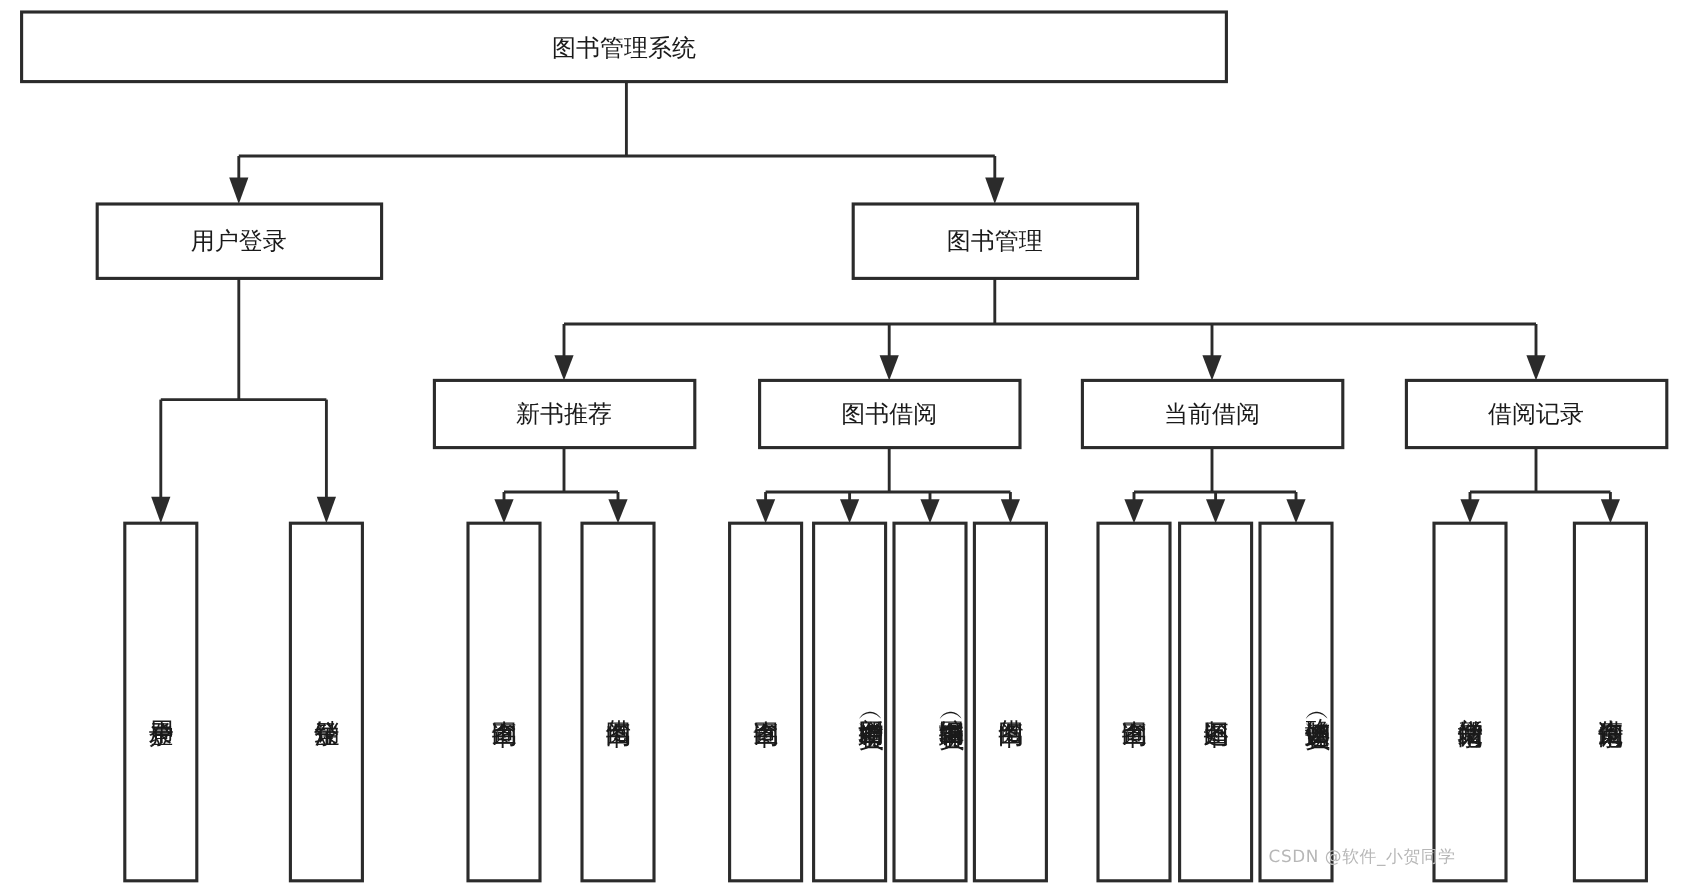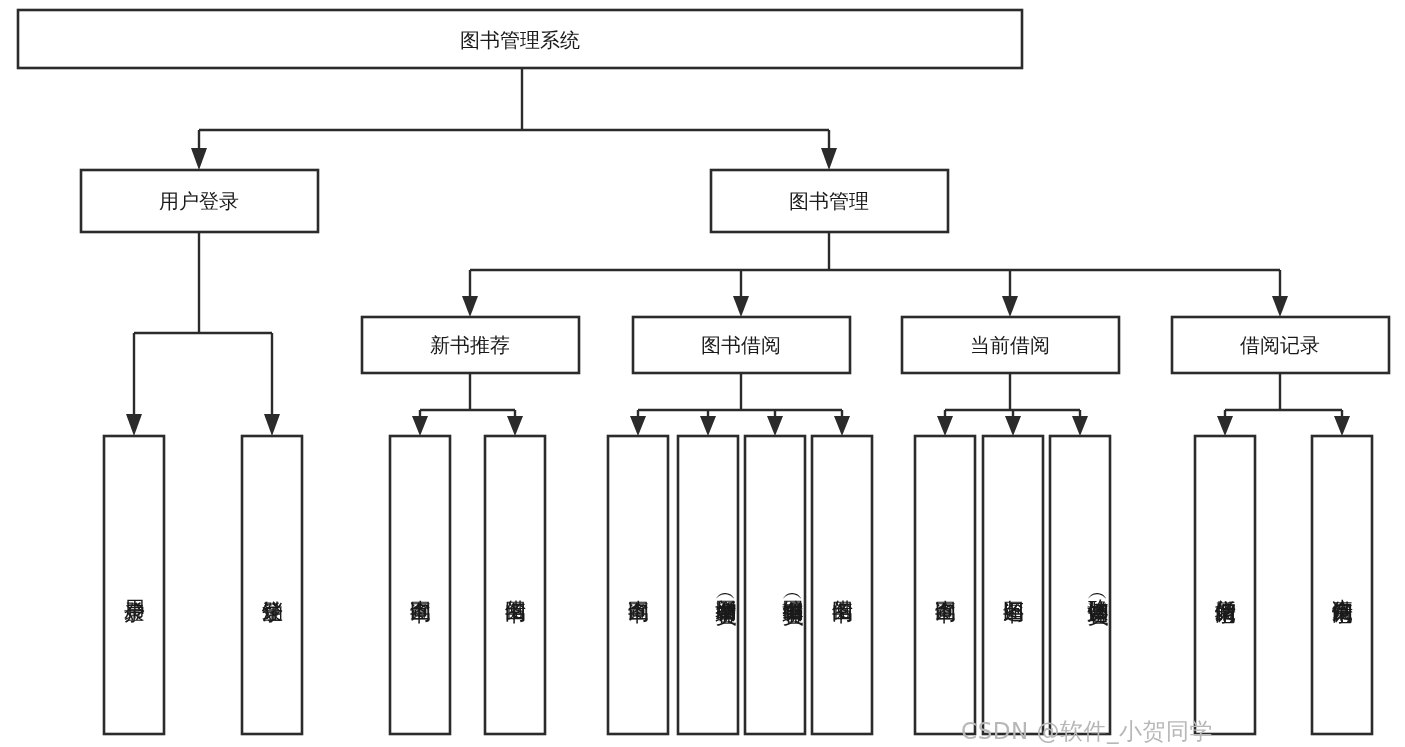--- a/index.html
+++ b/index.html
@@ -61,23 +61,23 @@
     display: flex;
     align-items: center;
     justify-content: center;
     text-align: center;
     white-space: pre-wrap;
     pointer-events: none;
   }
   .watermark {
     position: absolute;
     right: 8px;
-    bottom: 0;
-    font-family: "DejaVu Sans", "Liberation Sans", sans-serif;
-    font-size: 23px;
+    bottom: 24px;
+    font-family: "DejaVu Sans", "Liberation Sans", sans-serif;
+    font-size: 14px;
     color: #b7b7b7;
     white-space: nowrap;
     letter-spacing: 0.5px;
   }
 </style>
 </head>
 <body>
 
 <div id="diagram-root">
 

